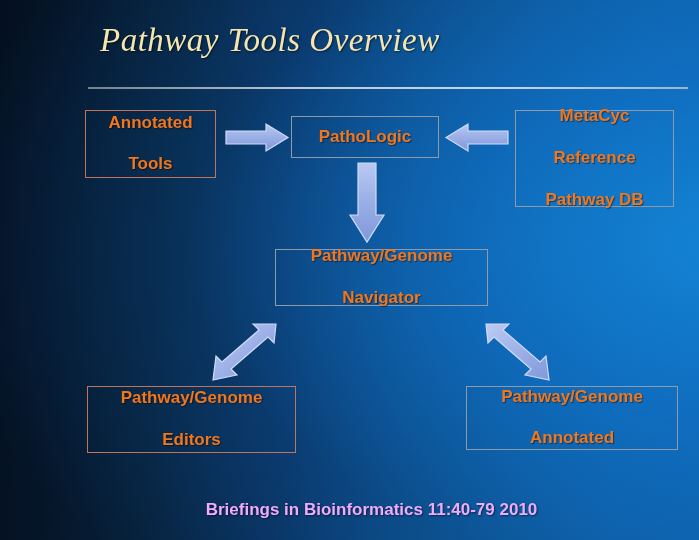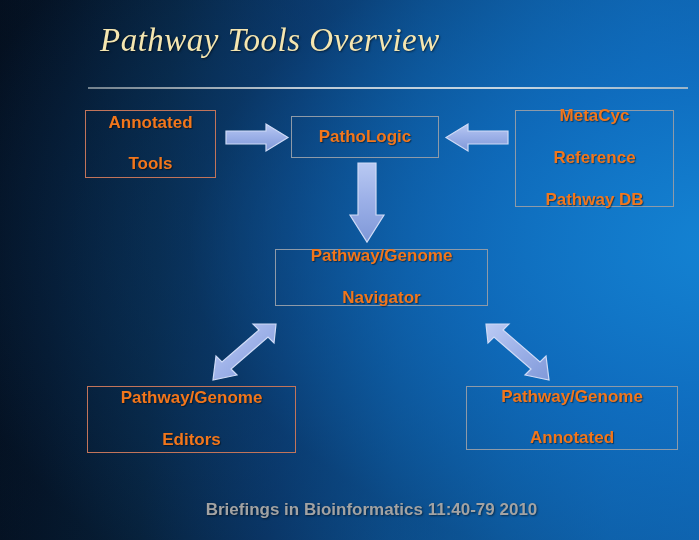--- a/index.html
+++ b/index.html
@@ -121,21 +121,21 @@
     pointer-events: none;
   }
 
   
   .footer {
     position: absolute;
     left: 0;
     top: 500px;
     width: 699px;
     text-align: center;
-    color: #a3a3a3;
+    color: #f0abfc;
     font-weight: bold;
     font-size: 17px;
     text-shadow: 1px 1px 2px rgba(0,0,0,0.5);
     padding-left: 44px;
   }
 </style>
 </head>
 <body>
 
 <div class="slide">

